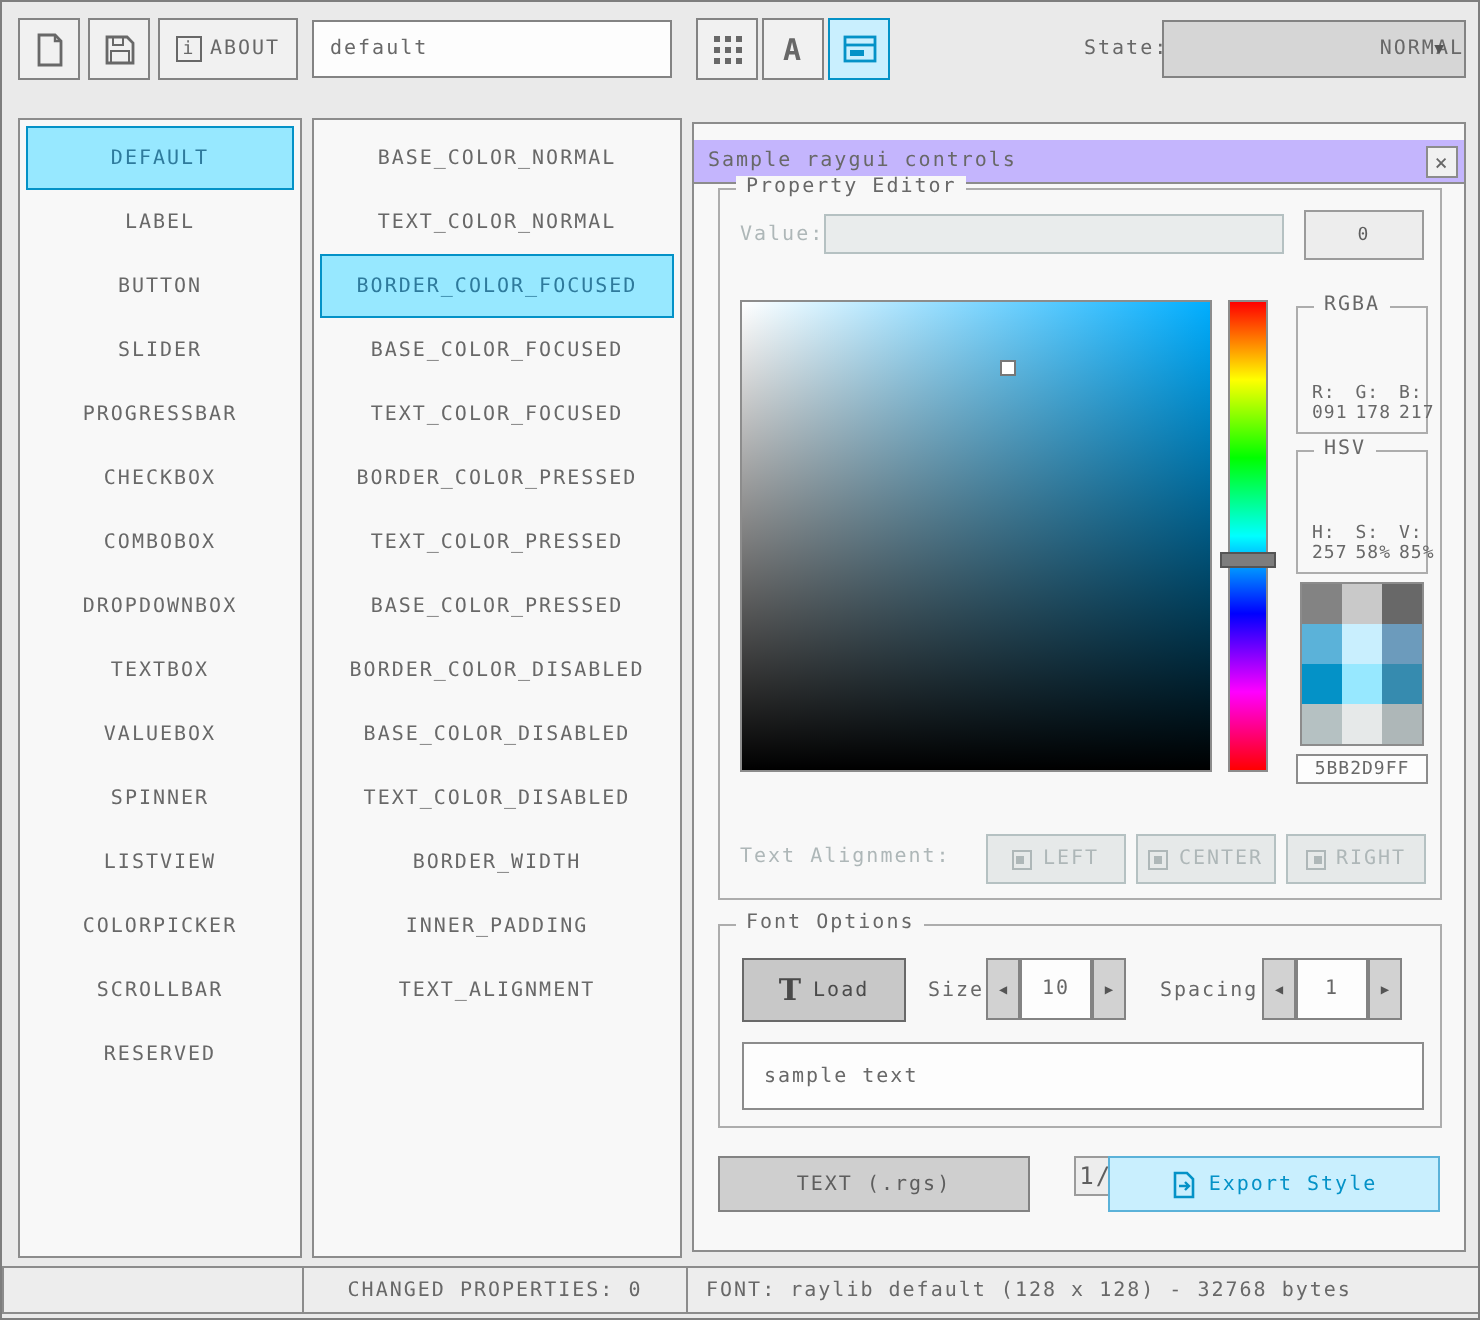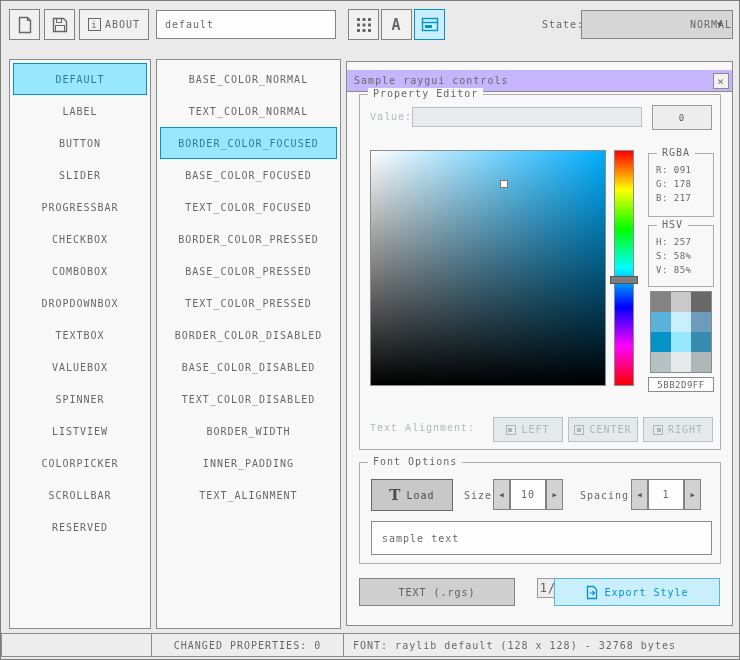--- a/index.html
+++ b/index.html
@@ -37,36 +37,36 @@
   .btn.primary { background:#c9effe; border-color:#5bb2d9; color:#0492c7; }
   .btn.dark { background:#c8c8c8; border-color:#696969; color:#4a4a4a; }
 
   
   .gradient { position:absolute; border:1px solid #8c8c8c; }
   .gradient-cursor { position:absolute; width:8px; height:8px; background:#fff; border:1px solid #777; transform:translate(-50%,-50%); }
   .hue-bar { position:absolute; border:1px solid #8c8c8c;
     background:linear-gradient(180deg,#f00 0%,#ff0 16.6%,#0f0 33.3%,#0ff 50%,#00f 66.6%,#f0f 83.3%,#f00 100%); }
   .hue-handle { position:absolute; left:-5px; width:28px; height:8px; background:#7d7d7d; border:1px solid #555; transform:translateY(-50%); }
 
-  .minigroup { position:absolute; border:1px solid #adadad; display:flex; flex-direction:column; gap:4px; padding:11px 0 4px 7px; font-size:9px; letter-spacing:0.5px; }
+  .minigroup { position:absolute; border:1px solid #adadad; display:flex; flex-direction:row; gap:4px; padding:11px 11px 4px 7px; font-size:9px; letter-spacing:0.5px;align-items:flex-end; }
   .minigroup .gb-label { font-size:10px; }
   .swatch-grid { position:absolute; display:grid; grid-template-columns:repeat(3,20px); grid-auto-rows:20px; border:1px solid #8c8c8c; background:#fff; }
   .hexbox { position:absolute; border:1px solid #8c8c8c; background:#fdfdfd; display:flex; align-items:center; justify-content:center; font-size:9px; letter-spacing:0.5px; }
 
   .align-icon { display:inline-block; width:10px; height:10px; border:1px solid currentColor; position:relative; }
   .align-icon::after { content:""; position:absolute; width:4px; height:4px; background:currentColor; top:2px; }
   .align-icon.left::after { left:1px; } .align-icon.center::after { left:2px; } .align-icon.right::after { right:1px; }
 
   .spin-btn { position:absolute; background:#d2d2d2; border:1px solid #838383; display:flex; align-items:center; justify-content:center; font-size:7px; color:#555; cursor:pointer; }
   .value-box { position:absolute; background:#fdfdfd; border:1px solid #838383; display:flex; align-items:center; justify-content:center; letter-spacing:1px; }
   .t-glyph { font-family:"DejaVu Serif", serif; font-size:15px; font-weight:bold; }
 
   .statusbar-seg { position:absolute; background:#ededed; border:1px solid #8c8c8c; display:flex; align-items:center; padding:0 9px; letter-spacing:1px; }
   .label { letter-spacing:1px; white-space:nowrap; }
-  .muted { color:#aeb7b8;font-family:Liberation Mono, monospace; }
+  .muted { color:#aeb7b8; }
 </style>
 </head>
 <body>
 
 <div class="app">
 
   <div>
     <div class="tbtn" style="left:8px">
       <svg width="18" height="18" viewBox="0 0 18 18">
         <path d="M3.5 1.5 h8 l3 3 v12 h-11 z" fill="none" stroke="#686868" stroke-width="1.4"></path>
@@ -135,22 +135,22 @@
       <div class="list-item">RESERVED</div>
     </div>
 
   <div class="panel list" style="left:155px;top:58px;width:185px;height:570px">
       <div class="list-item">BASE_COLOR_NORMAL</div>
       <div class="list-item">TEXT_COLOR_NORMAL</div>
       <div class="list-item selected">BORDER_COLOR_FOCUSED</div>
       <div class="list-item">BASE_COLOR_FOCUSED</div>
       <div class="list-item">TEXT_COLOR_FOCUSED</div>
       <div class="list-item">BORDER_COLOR_PRESSED</div>
+      <div class="list-item">TEXT_COLOR_PRESSED</div>
       <div class="list-item">BASE_COLOR_PRESSED</div>
-      <div class="list-item">TEXT_COLOR_PRESSED</div>
       <div class="list-item">BORDER_COLOR_DISABLED</div>
       <div class="list-item">BASE_COLOR_DISABLED</div>
       <div class="list-item">TEXT_COLOR_DISABLED</div>
       <div class="list-item">BORDER_WIDTH</div>
       <div class="list-item">INNER_PADDING</div>
       <div class="list-item">TEXT_ALIGNMENT</div>
     </div>
 
   <div class="window" style="left:345px;top:60px;width:387px;height:565px">
     <div class="window-titlebar">

